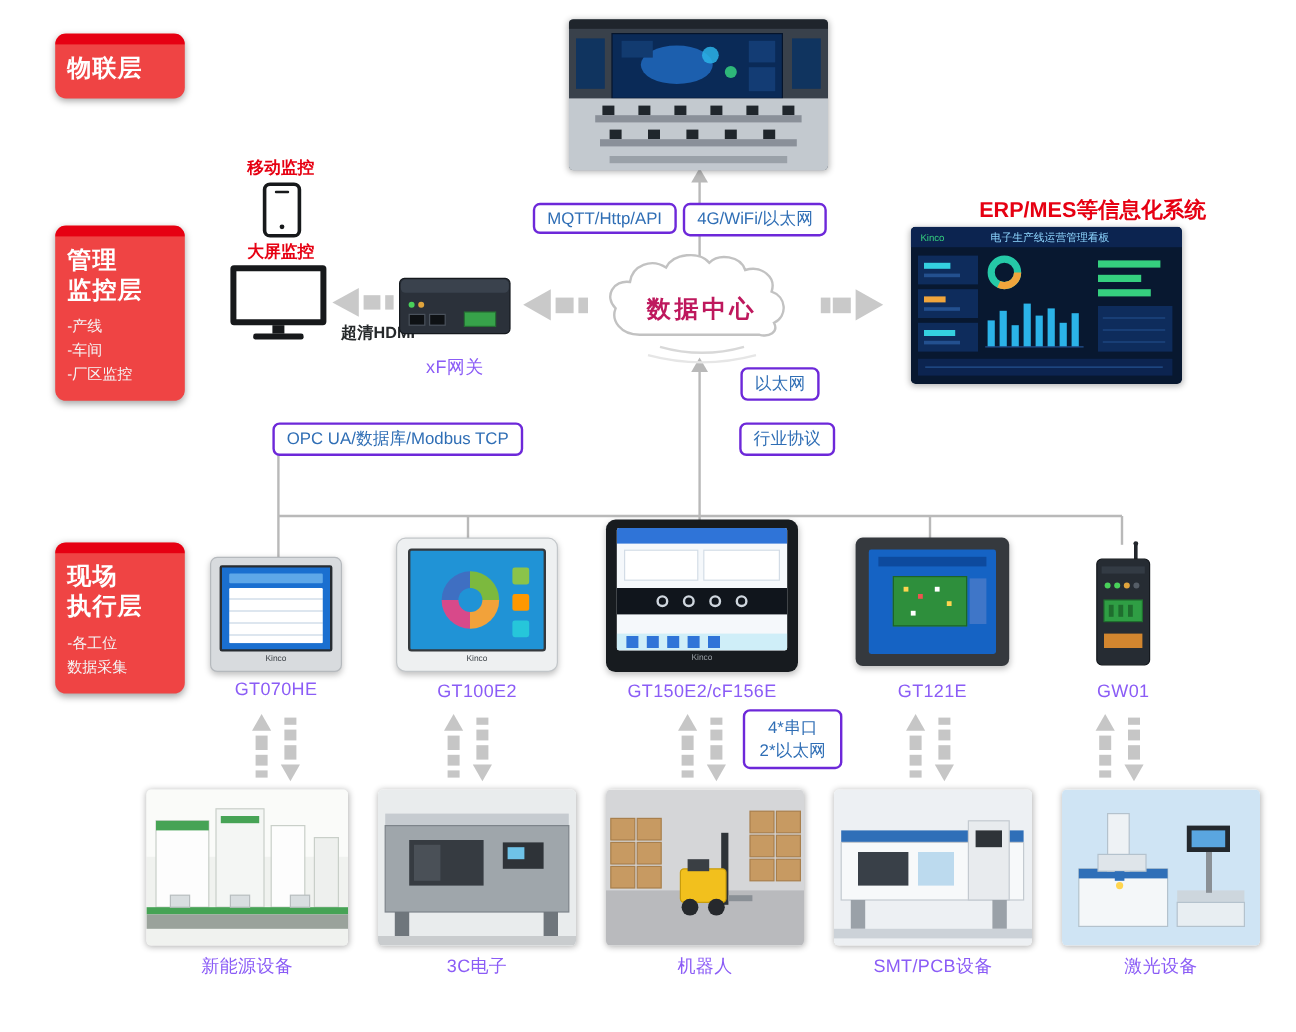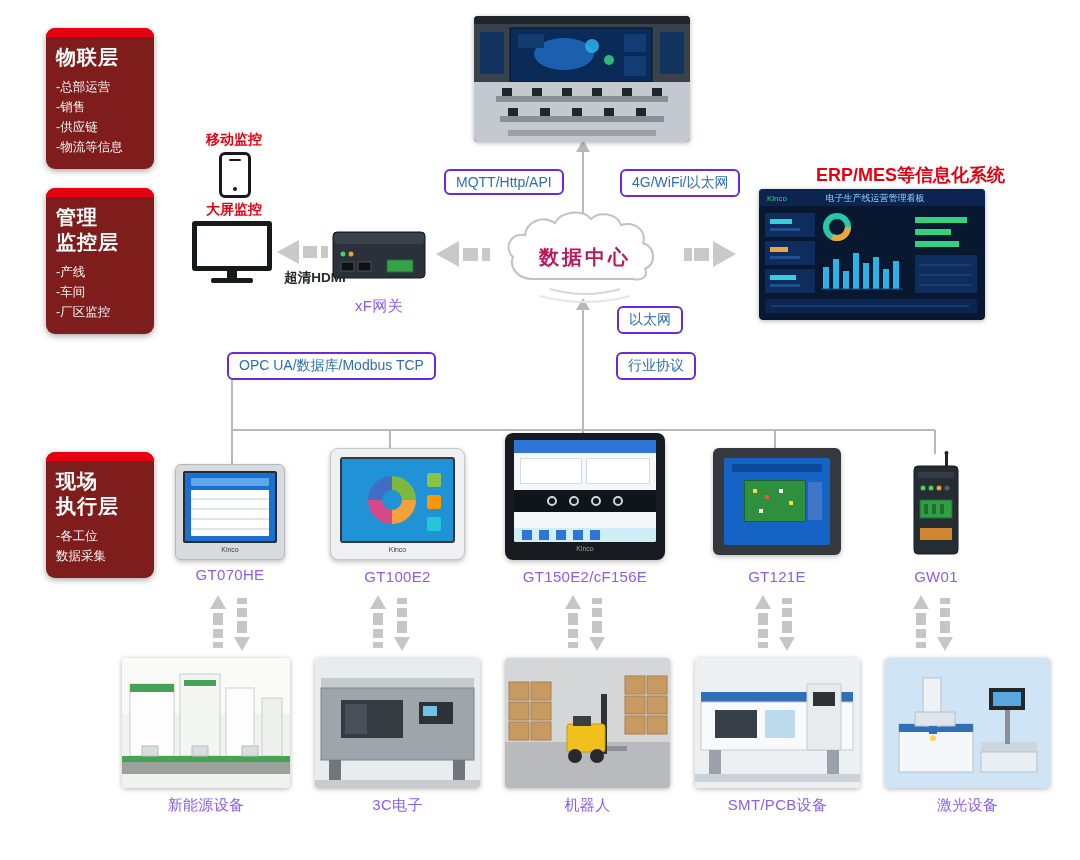--- a/index.html
+++ b/index.html
@@ -2,21 +2,21 @@
 <html><head>
 <meta charset="utf-8">
 <style>
   * { margin:0; padding:0; box-sizing:border-box; }
   html,body { background:#fff; font-family:"Liberation Sans","DejaVu Sans",sans-serif; }
   .canvas { position:relative; width:1080px; height:860px; background:#fff; overflow:hidden; }
   .lines { position:absolute; left:0; top:0; z-index:1; pointer-events:none; }
   .abs { position:absolute; z-index:2; }
 
   
-  .layer-box { position:absolute; width:108px; background:#7f1d1d; border-radius:9px;
+  .layer-box { position:absolute; width:108px; background:#ef4444; border-radius:9px;
                box-shadow:0 2px 6px rgba(0,0,0,.35); overflow:hidden; z-index:2; }
   .layer-top { height:9px; background:#e60012; }
   .layer-body { padding:8px 10px 12px; color:#fff; }
   .layer-title { font-size:20px; font-weight:bold; letter-spacing:1px; line-height:1.25; }
   .layer-items { margin-top:7px; }
   .layer-item { font-size:12.5px; line-height:1.6; color:#f5f5f5; }
 
   
   .tag { position:absolute; border:2px solid #6d28d9; color:#2f6eb5; background:#fff;
          border-radius:6px; font-size:14px; padding:3px 10px; white-space:nowrap; z-index:3; }
@@ -111,26 +111,20 @@
         <use href="#arrDown" x="787"></use>
       <use href="#arrUp" x="921"></use>
         <use href="#arrDown" x="945"></use>
     </g>
   </svg>
 
   <div class="layer-box" style="left:46px;top:28px;">
     <div class="layer-top"></div>
     <div class="layer-body">
       <div class="layer-title">物联层</div>
-      <div class="layer-items">
-        <div class="layer-item">-总部运营</div>
-        <div class="layer-item">-销售</div>
-        <div class="layer-item">-供应链</div>
-        <div class="layer-item">-物流等信息</div>
-      </div>
     </div>
   </div>
 
   <div class="layer-box" style="left:46px;top:188px;">
     <div class="layer-top"></div>
     <div class="layer-body">
       <div class="layer-title">管理</div>
       <div class="layer-title">监控层</div>
       <div class="layer-items">
         <div class="layer-item">-产线</div>
@@ -194,24 +188,28 @@
          C 104 4 122 6 126 18
          C 140 14 152 24 148 36
          C 160 40 162 56 150 62
          C 154 70 146 74 138 72 Z" fill="#ffffff" stroke="#c2c2c2" stroke-width="2"></path>
     <path d="M 55 82 Q 90 92 125 82" stroke="#d8d8d8" stroke-width="2" fill="none"></path>
     <path d="M 45 89 Q 90 101 135 89" stroke="#e6e6e6" stroke-width="2" fill="none"></path>
   </svg>
   <div class="cloud-label" style="left:495px;top:244px;width:180px;">数据中心</div>
 
   <div class="tag" style="left:444px;top:169px;">MQTT/Http/API</div>
-  <div class="tag" style="left:620px;top:169px;text-align:right;">4G/WiFi/以太网</div>
+  <div class="tag" style="left:569px;top:169px;text-align:right;">4G/WiFi/以太网</div>
   <div class="tag" style="left:617px;top:306px;">以太网</div>
   <div class="tag" style="left:616px;top:352px;">行业协议</div>
   <div class="tag" style="left:227px;top:352px;">OPC UA/数据库/Modbus TCP</div>
+  <div class="tag two-line" style="left:619px;top:591px;">
+    <div>4*串口</div>
+    <div>2*以太网</div>
+  </div>
 
   <div class="red-label" style="left:201px;top:131px;width:66px;">移动监控</div>
   <div class="phone">
     <div class="phone-speaker"></div>
     <div class="phone-dot"></div>
   </div>
 
   <div class="red-label" style="left:201px;top:201px;width:66px;">大屏监控</div>
   <div class="monitor">
     <div class="monitor-screen"></div>

